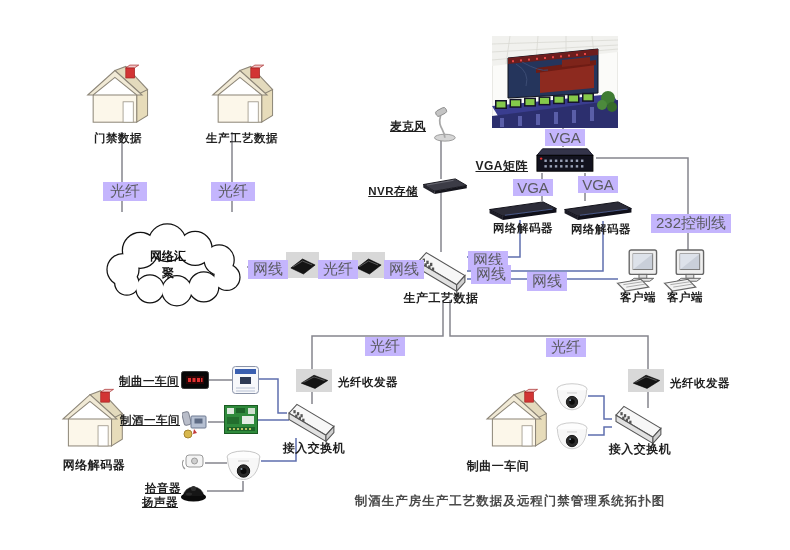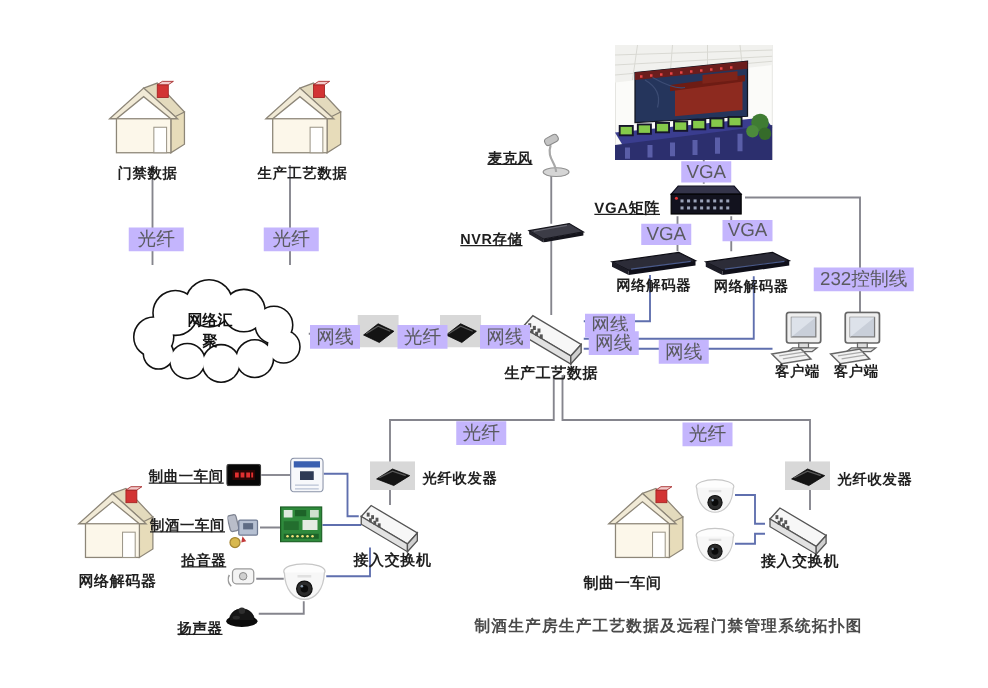--- a/index.html
+++ b/index.html
@@ -8,21 +8,21 @@
   .wires{position:absolute;left:0;top:0;width:790px;height:550px;}
   .dev{position:absolute;}
   .dev svg{display:block;}
   .lbl{position:absolute;white-space:nowrap;text-align:right;}
   .nlbl{font-size:11.5px;font-weight:700;color:#1f1f1f;letter-spacing:0.5px;}
   .big{font-size:12px;}
   .elbl{font-size:15px;color:#5a5a60;background:#c4b5fd;padding:0 2px;}
   .ctr{text-align:center;}
   .rgt{text-align:right;text-decoration:underline;}
   .cloudtxt{font-size:12px;font-weight:700;color:#111;line-height:1.45;text-align:center;}
-  .caption{font-size:12.5px;font-weight:600;color:#4a4a4a;letter-spacing:1px;text-align:right;}
+  .caption{font-size:12.5px;font-weight:600;color:#4a4a4a;letter-spacing:1px;text-align:center;}
 </style>
 </head>
 <body>
 
 <div class="stage">
 
   <svg class="wires" viewBox="0 0 790 550">
     <g fill="none" stroke="#85858d" stroke-width="1.5">
       <polyline points="122,132 122,212"></polyline>
       <polyline points="232,132 232,212"></polyline>
@@ -467,21 +467,21 @@
   <div class="lbl nlbl ctr" style="left:598px;top:290px;width:80px">客户端</div>
   <div class="lbl nlbl ctr" style="left:645px;top:290px;width:80px">客户端</div>
   <div class="lbl nlbl" style="left:338px;top:375px">光纤收发器</div>
   <div class="lbl nlbl" style="left:670px;top:376px">光纤收发器</div>
   <div class="lbl nlbl big ctr" style="left:264px;top:440px;width:100px">接入交换机</div>
   <div class="lbl nlbl big ctr" style="left:590px;top:441px;width:100px">接入交换机</div>
   <div class="lbl nlbl big ctr" style="left:44px;top:457px;width:100px">网络解码器</div>
   <div class="lbl nlbl big ctr" style="left:448px;top:458px;width:100px">制曲一车间</div>
   <div class="lbl nlbl rgt" style="left:79px;top:374px;width:100px">制曲一车间</div>
   <div class="lbl nlbl rgt" style="left:80px;top:413px;width:100px">制酒一车间</div>
-  <div class="lbl nlbl rgt" style="left:81px;top:441px;width:100px">拾音器</div>
+  <div class="lbl nlbl rgt" style="left:81px;top:481px;width:100px">拾音器</div>
   <div class="lbl nlbl rgt" style="left:78px;top:495px;width:100px">扬声器</div>
 
   <div class="lbl elbl ctr" style="left:103px;top:182px;width:40px">光纤</div>
   <div class="lbl elbl ctr" style="left:211px;top:182px;width:40px">光纤</div>
   <div class="lbl elbl ctr" style="left:248px;top:260px;width:36px">网线</div>
   <div class="lbl elbl ctr" style="left:318px;top:260px;width:36px">光纤</div>
   <div class="lbl elbl ctr" style="left:384px;top:260px;width:36px">网线</div>
   <div class="lbl elbl ctr" style="left:545px;top:129px;width:36px">VGA</div>
   <div class="lbl elbl ctr" style="left:513px;top:179px;width:36px">VGA</div>
   <div class="lbl elbl ctr" style="left:578px;top:176px;width:36px">VGA</div>

